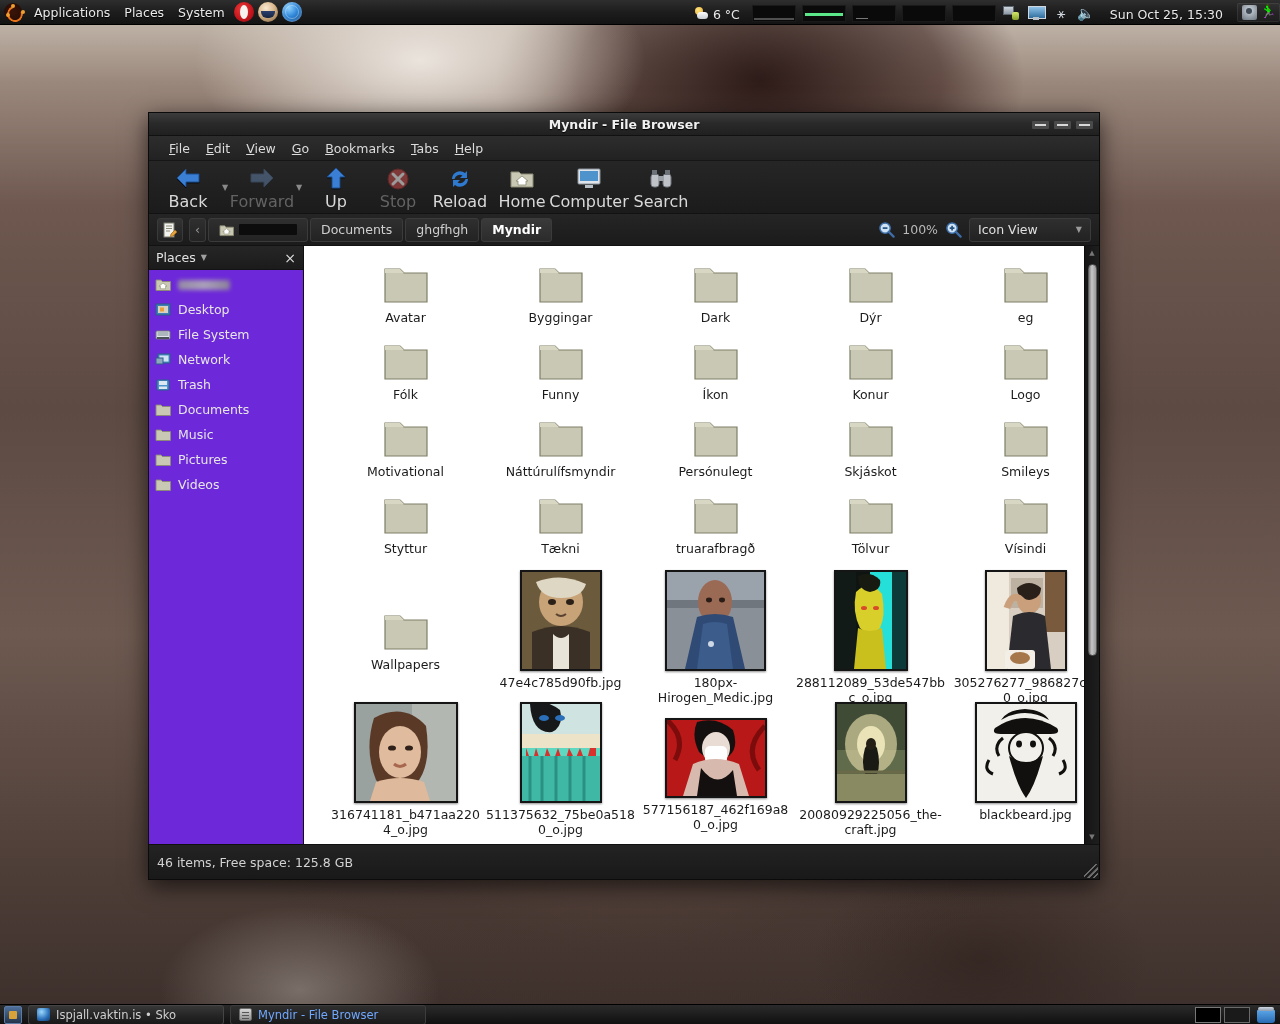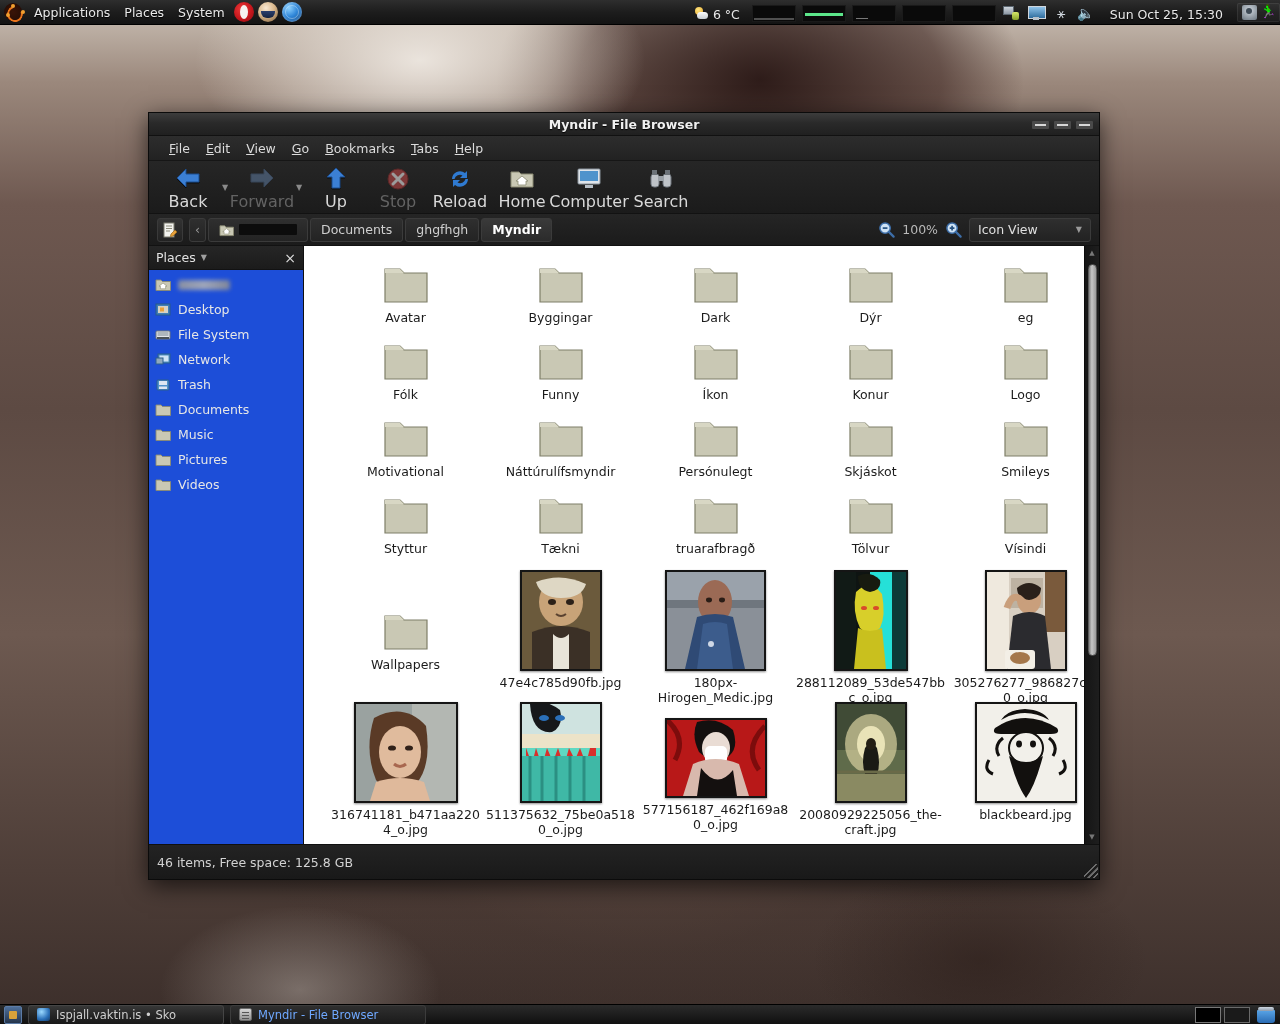--- a/index.html
+++ b/index.html
@@ -256,21 +256,21 @@
 
   
   .sidebar { width: 155px; flex: 0 0 155px; display:flex; flex-direction:column; background:#1f1f1f; border-right:1px solid #101010; }
   .sb-head {
     height: 24px; flex:0 0 24px; display:flex; align-items:center; padding: 0 7px;
     background: linear-gradient(180deg,#262626,#1b1b1b);
     color:#e2e2e2; font-size:12.5px; border-bottom:1px solid #121212;
   }
   .sb-head .caret { font-size:8px; color:#a0a0a0; margin-left:5px; }
   .sb-close { margin-left:auto; color:#dcdcdc; font-size:14px; cursor:pointer; line-height:1; }
-  .sb-list { flex:1; overflow:hidden; padding-top: 2px; background:#1d4ed8; }
+  .sb-list { flex:1; overflow:hidden; padding-top: 2px; background:#6d28d9; }
   .sb-item {
     height: 25px; display:flex; align-items:center; gap:7px; padding: 0 6px;
     color:#e6e6e6; font-size:12.5px; cursor:pointer;
   }
   .sb-item .blur-label {
     display:inline-block; width:52px; height:10px;
     background: linear-gradient(90deg,#9a9a9a,#b5b5b5,#8f8f8f);
     filter: blur(2.2px); opacity:.85; border-radius:2px;
   }
 

